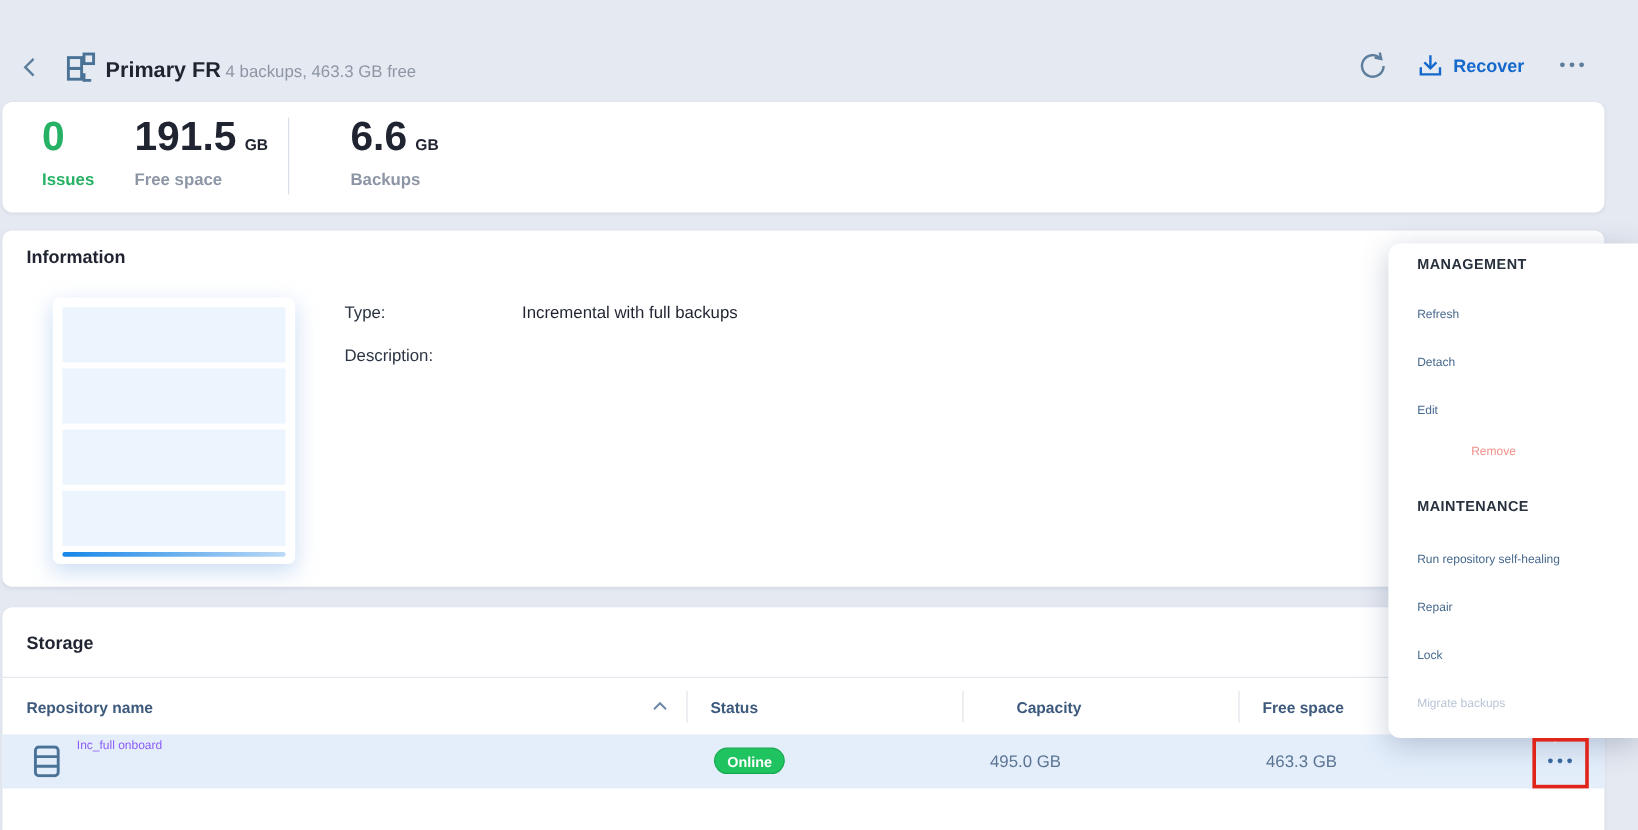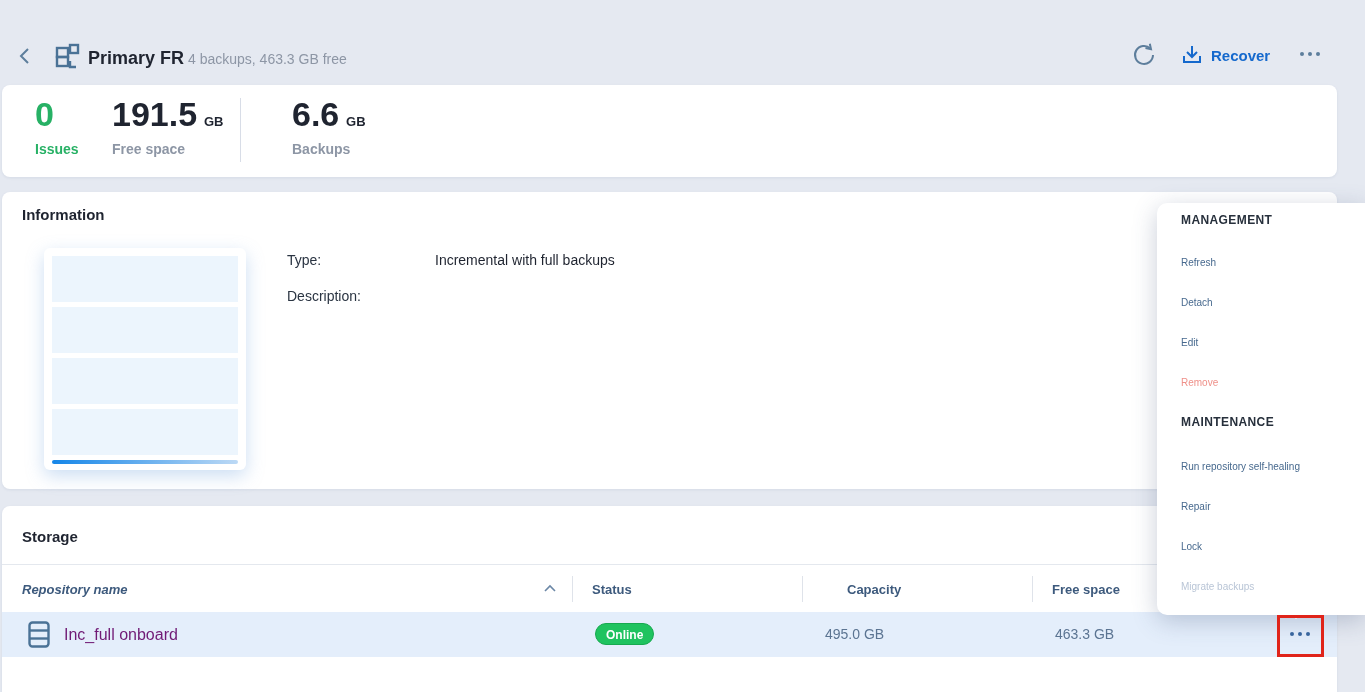--- a/index.html
+++ b/index.html
@@ -45,21 +45,21 @@
   .field-value { position:absolute; font-size:14px; color:#1f2430; }
 
   
   .storage-card { top:506px; height:186px; border-radius:8px 8px 0 0; box-shadow:0 1px 3px rgba(80,100,140,0.10); }
   .storage-divider { position:absolute; left:0; top:58px; width:100%; height:1px; background:#e4e8ee; }
   .th { position:absolute; top:76px; font-size:13px; font-weight:bold; color:#3d5a7d; }
   .col-divider { position:absolute; top:70px; width:1px; height:26px; background:#dfe3ea; }
   .sort-caret { position:absolute; left:541px; top:78px; width:14px; height:10px; }
   .table-row { position:absolute; left:0; top:106px; width:100%; height:45px; background:#e4eefb; cursor:pointer; }
   .row-icon { position:absolute; left:26px; top:9px; width:22px; height:27px; }
-  .row-name { position:absolute; left:62px; top:14px; font-size:16px; color:#701a75; }
+  .row-name { position:absolute; left:62px; top:4px; font-size:10px; color:#8b5cf6; }
   .status-badge { position:absolute; left:593px; top:11px; height:22px; line-height:22px; padding:0 10px;
     background:#1fc35f; border:1px solid #17a94f; border-radius:11px; color:#ffffff; font-size:12px; font-weight:bold; }
   .row-capacity { position:absolute; left:823px; top:14px; font-size:14px; color:#5b7492; }
   .row-free { position:absolute; left:1053px; top:14px; font-size:14px; color:#5b7492; }
   .table-row .dots { position:absolute; left:1288px; top:20px; }
   .table-row .dots i { background:#3a67a0; }
 
   
   .context-menu { position:absolute; left:1157px; top:203px; width:208px; height:412px; background:#ffffff;
     border-radius:10px 0 0 10px; box-shadow:0 6px 24px rgba(60,80,120,0.28); z-index:20; }
@@ -150,21 +150,21 @@
   <div class="field-label" style="left:285px; top:60px;">Type:</div>
   <div class="field-value" style="left:433px; top:60px;">Incremental with full backups</div>
   <div class="field-label" style="left:285px; top:96px;">Description:</div>
   <div class="field-value" style="left:433px; top:96px;"></div>
 </div>
 
 <div class="card storage-card">
   <div class="section-heading" style="top:22px;">Storage</div>
   <div class="storage-divider"></div>
 
-  <div class="th" style="left:20px;font-style:italic;">Repository name</div>
+  <div class="th" style="left:20px;">Repository name</div>
   <div class="sort-caret">
     <svg width="14" height="10" viewBox="0 0 14 10">
       <polyline points="2,7 7,2 12,7" fill="none" stroke="#6b87a6" stroke-width="1.6"></polyline>
     </svg>
   </div>
   <div class="col-divider" style="left:570px;"></div>
   <div class="th" style="left:590px;">Status</div>
   <div class="col-divider" style="left:800px;"></div>
   <div class="th" style="left:845px;">Capacity</div>
   <div class="col-divider" style="left:1030px;"></div>
@@ -188,21 +188,21 @@
         <i></i>
       </div>
   </div>
 </div>
 
 <div class="context-menu">
   <div class="menu-section-title" style="top:10px;">MANAGEMENT</div>
   <div class="menu-item" style="top:50px;">Refresh</div>
   <div class="menu-item" style="top:90px;">Detach</div>
   <div class="menu-item" style="top:130px;">Edit</div>
-  <div class="menu-item danger" style="top:170px;">Remove</div>
+  <div class="menu-item danger" style="top:164px;margin-left:45px;">Remove</div>
 
   <div class="menu-section-title" style="top:212px;">MAINTENANCE</div>
   <div class="menu-item" style="top:254px;">Run repository self-healing</div>
   <div class="menu-item" style="top:294px;">Repair</div>
   <div class="menu-item" style="top:334px;">Lock</div>
   <div class="menu-item disabled" style="top:374px;">Migrate backups</div>
 </div>
 <div class="menu-tail"></div>
 
 <div class="highlight-box"></div>

